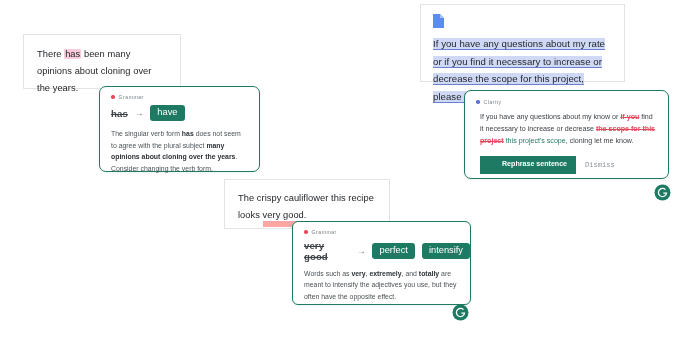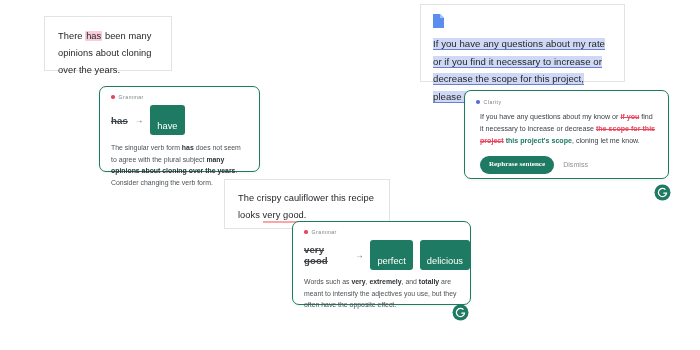--- a/index.html
+++ b/index.html
@@ -28,42 +28,42 @@
     border: 1px solid #e3e3e3;
     box-sizing: border-box;
   }
   .doc-body {
     font-size: 9.3px;
     line-height: 17px;
     color: #23272b;
     letter-spacing: .005em;
   }
 
-  .doc1 { left: 23px; top: 16px; width: 128px; height: 55px; margin-left: 21px; }
+  .doc1 { left: 23px; top: 34px; width: 158px; height: 55px; }
   .doc1 .doc-body { padding: 11px 13px 0 13px; }
 
   .doc2 { left: 420px; top: 4px; width: 205px; height: 78px; }
   .doc2 .doc-icon { padding: 9px 0 0 12px; }
   .doc2 .doc-body { padding: 7px 13px 0 12px; font-size: 9.6px; line-height: 17.5px; }
 
   .doc3 { left: 224px; top: 179px; width: 166px; height: 50px; }
   .doc3 .doc-body { padding: 10px 13px 0 13px; }
 
   
   .hl-red {
     background: #f9ccd9;
     padding: 0 1px;
     border-radius: 1px;
   }
   .hl-blue {
     background: #cfd9f5;
     box-shadow: 0 1px 0 0 #6b7fd0;
   }
   .ul-green {
-    border-bottom: 2px solid #fca5a5;
+    border-bottom: 6px solid #fca5a5;
     padding-bottom: 1px;
   }
 
   
   .file-ico { display: block; }
 
   
   .sugg-card {
     position: absolute;
     background: #ffffff;
@@ -104,39 +104,39 @@
   .sugg-arrow {
     font-size: 8.5px;
     color: #6d7479;
     line-height: 1;
   }
   .chip {
     background: #1e7a62;
     color: #ffffff;
     font-size: 9.3px;
     border-radius: 3px;
-    padding: 17px 7px 4px 7px;
+    padding: 3px 7px 4px 7px;
     line-height: 1;
     white-space: nowrap;
   }
   .sugg-expl {
     font-size: 6.9px;
     line-height: 11.4px;
     color: #4c5256;
   }
   .sugg-expl b { color: #2c3135; }
 
   
   .card1 { left: 99px; top: 86px; width: 161px; height: 86px; }
   .card1 .sugg-head { padding: 7px 0 0 11px; }
   .card1 .sugg-row { padding: 5px 0 0 11px; }
   .card1 .sugg-expl { padding: 7px 11px 0 11px; }
 
   
-  .card2 { left: 292px; top: 221px; width: 179px; height: 84px; }
+  .card2 { left: 292px; top: 221px; width: 179px; height: 84px; border-radius: 6px; }
   .card2 .sugg-head { padding: 7px 0 0 11px; }
   .card2 .sugg-row { padding: 5px 0 0 11px; }
   .card2 .sugg-expl { padding: 6px 11px 0 11px; }
 
   
   .card3 { left: 464px; top: 90px; width: 205px; height: 89px; }
   .card3 .sugg-head { padding: 8px 0 0 11px; }
   .clarity-text {
     padding: 7px 12px 0 15px;
     font-size: 7.1px;
@@ -145,49 +145,49 @@
   }
   .del {
     color: #e8465c;
     font-weight: bold;
     text-decoration: line-through;
     text-decoration-color: #e8465c;
     text-align: center;
   }
   .ins {
     color: #1e7a62;
-    font-weight: bold;
+    font-weight: normal;
   }
   .card3-actions {
     display: flex;
     align-items: center;
     gap: 9px;
     padding: 9px 0 0 15px;
   }
   .btn-primary {
     background: #1e7a62;
     color: #ffffff;
     font-size: 7.1px;
     font-weight: bold;
     border: none;
-    border-radius: 9px;
-    padding: 5px 9px 6px 9px;
+    border-radius: 0;
+    padding: 5px 9px 6px 22px;
     line-height: 1;
     cursor: pointer;
-    font-family: Liberation Serif, serif;
+    font-family: Liberation Sans, sans-serif;
   }
   .btn-ghost {
     background: transparent;
     color: #8d9398;
     font-size: 7.1px;
     border: none;
     padding: 0;
     line-height: 1;
     cursor: pointer;
-    font-family: Liberation Sans, sans-serif;
+    font-family: Liberation Mono, monospace;
   }
 
   
   .badge {
     position: absolute;
     width: 17px;
     height: 17px;
   }
   .badge1 { left: 654px; top: 184px; }
   .badge2 { left: 452px; top: 304px; }
@@ -247,21 +247,21 @@
 
   <div class="sugg-card card2">
     <div class="sugg-head">
       <span class="sugg-dot" style="background:#e8465c"></span>
       <span class="sugg-cat">Grammar</span>
     </div>
     <div class="sugg-row">
       <span class="sugg-from">very good</span>
       <span class="sugg-arrow">→</span>
       <span class="chip">perfect</span>
-      <span class="chip">delicious</span>
+      <span class="chip">intensify</span>
     </div>
     <div class="sugg-expl"><span>Words such as </span><b>very</b><span>, </span><b>extremely</b><span>, and </span><b>totally</b><span> are meant to intensify the adjectives you use, but they often have the opposite effect.</span></div>
   </div>
 
   <svg class="badge badge2" viewBox="0 0 34 34">
     <circle cx="17" cy="17" r="16" fill="#1e7a62"></circle>
     <path d="M17 7.5 a9.5 9.5 0 1 0 9.5 9.5 h-7.8 v2.6 h4.9 a7 7 0 1 1 -1.6 -7.4 l1.9 -1.8 A9.47 9.47 0 0 0 17 7.5 z" fill="#ffffff"></path>
   </svg>
 
 </div>

